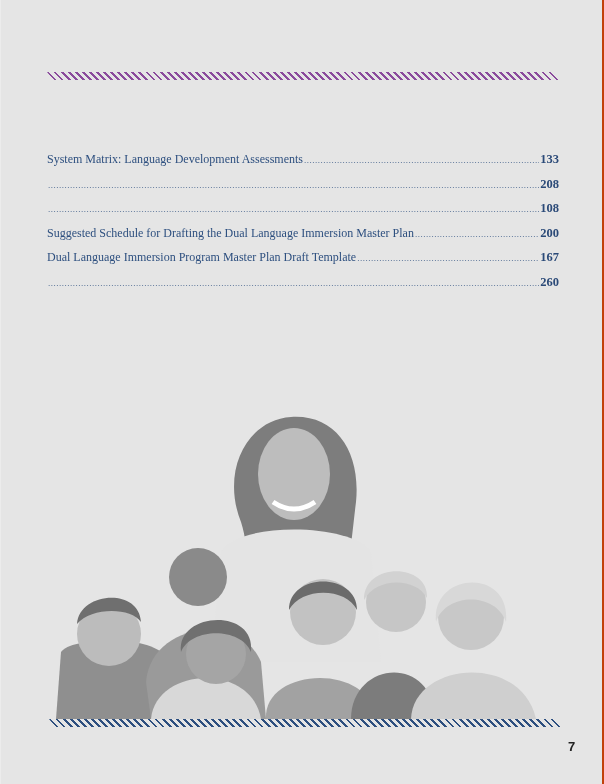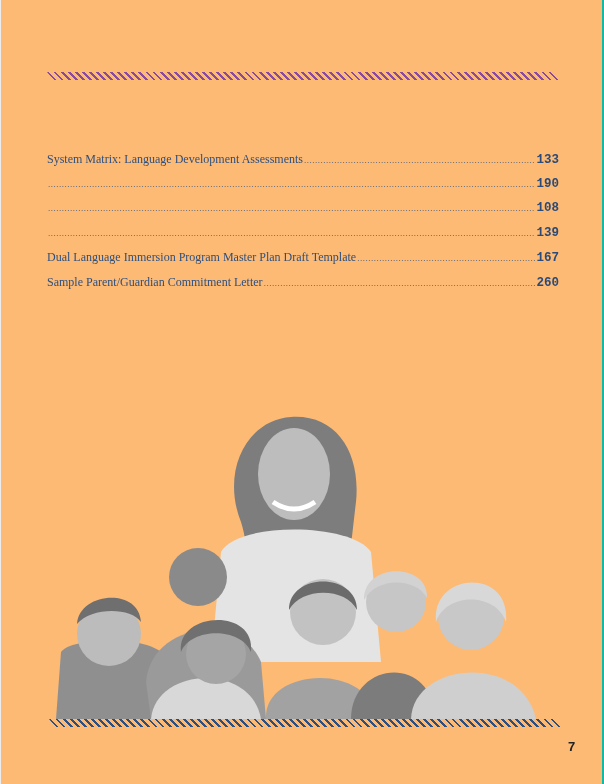--- a/index.html
+++ b/index.html
@@ -1,66 +1,66 @@
 <!DOCTYPE html>
 <html><head>
 <meta charset="utf-8">
 <style>
   html, body { margin:0; padding:0; background:#fff; }
   body { width:604px; height:784px; position:relative; overflow:hidden; }
-  .page { position:absolute; left:0; top:0; width:604px; height:784px; background:#fdba74;
-          border-left:1px solid #ececec; border-right:2px solid #14b8a6; box-sizing:border-box; }
+  .page { position:absolute; left:0; top:0; width:604px; height:784px; background:#e5e5e5;
+          border-left:1px solid #ececec; border-right:2px solid #c2410c; box-sizing:border-box; }
   .stripe { position:absolute; height:8px;
             background: repeating-linear-gradient(45deg, var(--c) 0 2px, transparent 2px 5px);
             clip-path: polygon(0 0, calc(100% - 6px) 0, 100% 100%, 6px 100%); }
   .stripe.top { left:46px; top:72px; width:512px; --c:#8a4a9c; }
   .stripe.bottom { left:48px; top:719px; width:512px; --c:#2d4f7f; }
   .toc { position:absolute; left:46px; top:152px; width:512px; }
   .toc-row { display:flex; align-items:baseline; height:24.6px;
              font-family:"Liberation Serif","DejaVu Serif",serif; font-size:12px; color:#2d4f7f; }
   .toc-title { white-space:nowrap; flex:0 0 auto; }
   .toc-dots { flex:1 1 auto; overflow:hidden; white-space:nowrap; margin:0 1px; color:#2d4f7f; letter-spacing:0.5px; font-size:9px; }
   .toc-dots::after { content:"........................................................................................................................................................................................................"; }
-  .toc-page { flex:0 0 auto; font-family:Liberation Mono, monospace; font-weight:bold; font-size:12.5px; color:#2b4a78; }
+  .toc-page { flex:0 0 auto; font-family:Liberation Serif, serif; font-weight:bold; font-size:12.5px; color:#2b4a78; }
   .photo { position:absolute; left:50px; top:412px; width:510px; height:307px; }
   .page-num { position:absolute; left:567px; top:739px; font-family:"Liberation Sans","DejaVu Sans",sans-serif;
               font-weight:bold; font-size:13px; color:#222; }
 </style>
 </head>
 <body>
 
 <div class="page">
 
   <div class="stripe top"></div>
 
   <div class="toc">
     <div class="toc-row">
       <span class="toc-title">System Matrix: Language Development Assessments</span>
       <span class="toc-dots"></span>
       <span class="toc-page">133</span>
     </div>
     <div class="toc-row">
       <span class="toc-dots"></span>
-      <span class="toc-page">190</span>
+      <span class="toc-page">208</span>
     </div>
     <div class="toc-row">
       <span class="toc-dots"></span>
       <span class="toc-page">108</span>
     </div>
     <div class="toc-row">
+      <span class="toc-title">Suggested Schedule for Drafting the Dual Language Immersion Master Plan</span>
       <span class="toc-dots"></span>
-      <span class="toc-page">139</span>
+      <span class="toc-page">200</span>
     </div>
     <div class="toc-row">
       <span class="toc-title">Dual Language Immersion Program Master Plan Draft Template</span>
       <span class="toc-dots"></span>
       <span class="toc-page">167</span>
     </div>
     <div class="toc-row">
-      <span class="toc-title">Sample Parent/Guardian Commitment Letter</span>
       <span class="toc-dots"></span>
       <span class="toc-page">260</span>
     </div>
   </div>
 
   <svg class="photo" viewBox="0 0 510 307" xmlns="http://www.w3.org/2000/svg">
 
     <g fill="#a9a9a9">
       <path d="M190 110 C170 60 195 8 240 5 C285 2 310 40 305 90 C300 130 300 150 290 160 L200 160 C195 140 195 125 190 110Z" fill="#7d7d7d"></path>
       <ellipse cx="243" cy="62" rx="36" ry="46" fill="#bdbdbd"></ellipse>

